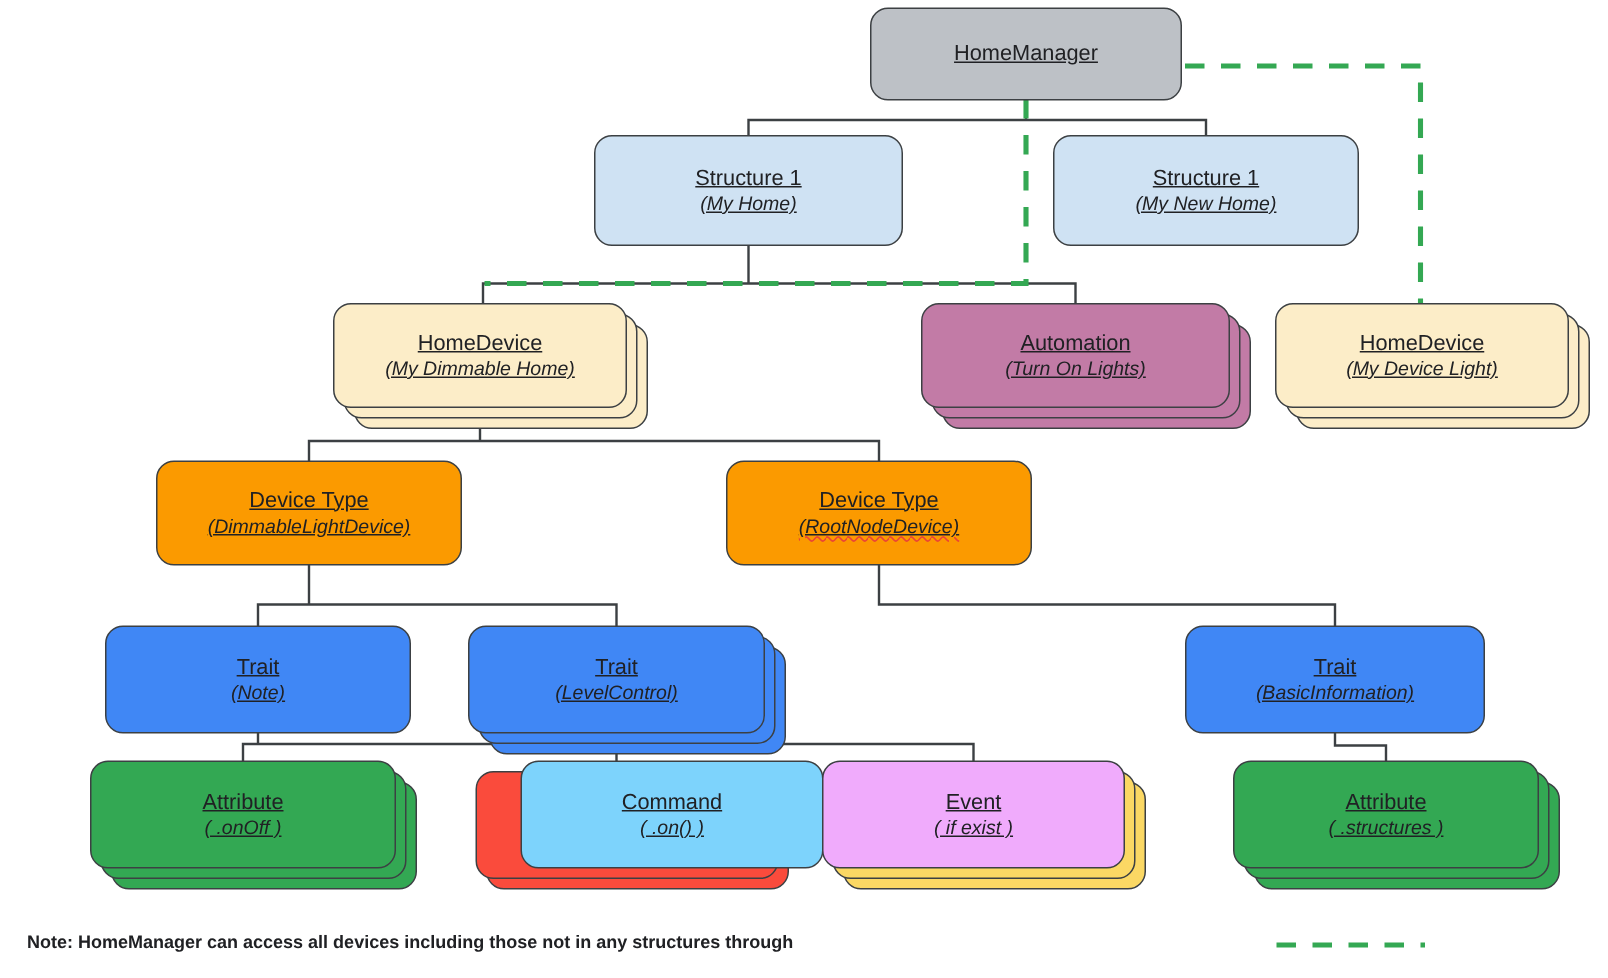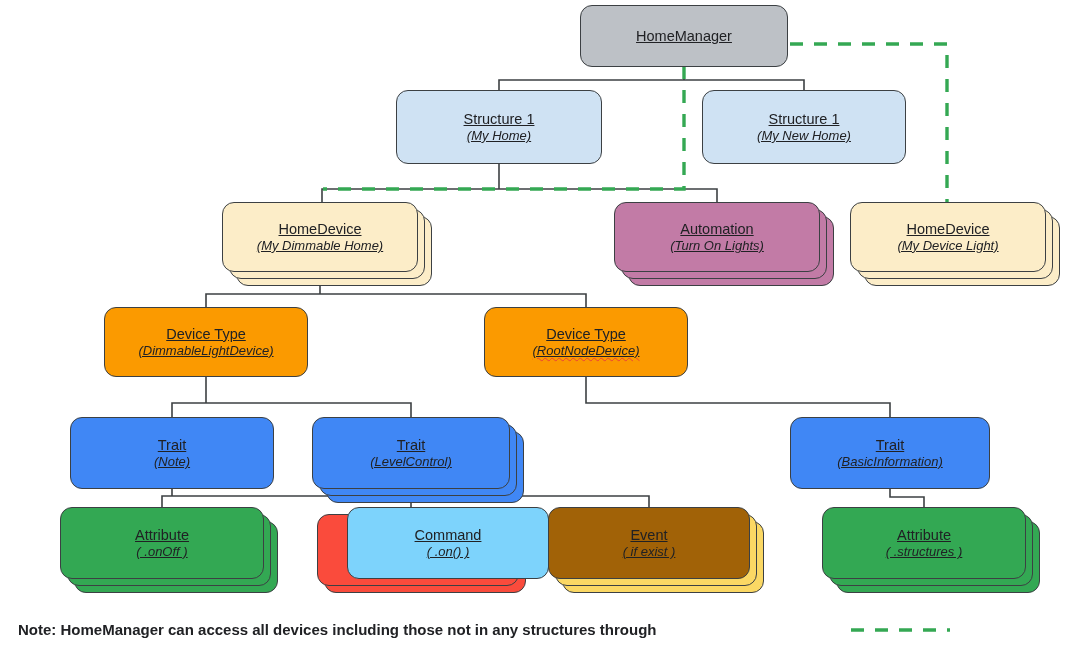--- a/index.html
+++ b/index.html
@@ -8,21 +8,21 @@
   #stage{position:relative;width:1072px;height:652px;}
   svg#wires{position:absolute;left:0;top:0;width:1072px;height:652px;pointer-events:none;}
   .node{position:absolute;box-sizing:border-box;border:1.6px solid #3c4043;
         border-radius:12px;display:flex;flex-direction:column;align-items:center;
         justify-content:center;text-align:left;color:#202124;line-height:1.26;
         z-index:3;text-decoration:underline;}
   .node .l1{font-size:14.5px;}
   .node .l2{font-size:13px;font-style:italic;}
   .shadowcard{position:absolute;box-sizing:border-box;border:1.6px solid #3c4043;
               border-radius:12px;z-index:1;}
-  .note{position:absolute;font-size:15px;font-weight:bold;color:#202124;
+  .note{position:absolute;font-size:12px;font-weight:bold;color:#202124;
         white-space:nowrap;z-index:4;}
   .spell{text-decoration:underline;text-decoration-color:#ea4335;
          text-decoration-style:wavy;text-decoration-thickness:1px;
          text-underline-offset:2px;}
 </style>
 </head>
 <body>
 
 <div id="stage">
 
@@ -111,21 +111,21 @@
         <span class="l2">( .onOff )</span>
       </div>
       <div class="shadowcard" style="left: 324px; top: 521px; width: 202px; height: 72px; background: rgb(250, 75, 60);"></div>
       <div class="shadowcard" style="left: 317px; top: 514px; width: 202px; height: 72px; background: rgb(250, 75, 60); z-index: 2;"></div>
       <div class="node" style="left: 310px; top: 507px; width: 202px; height: 72px; background: #7dd3fc; margin-left: 37px;">
         <span class="l1">Command</span>
         <span class="l2">( .on() )</span>
       </div>
       <div class="shadowcard" style="left: 562px; top: 521px; width: 202px; height: 72px; background: rgb(251, 216, 100);"></div>
       <div class="shadowcard" style="left: 555px; top: 514px; width: 202px; height: 72px; background: rgb(251, 216, 100); z-index: 2;"></div>
-      <div class="node" style="left: 548px; top: 507px; width: 202px; height: 72px; background: #a16207;">
+      <div class="node" style="left: 548px; top: 507px; width: 202px; height: 72px; background: #f0abfc;">
         <span class="l1">Event</span>
         <span class="l2">( if exist )</span>
       </div>
       <div class="shadowcard" style="left: 836px; top: 521px; width: 204px; height: 72px; background: rgb(51, 168, 83);"></div>
       <div class="shadowcard" style="left: 829px; top: 514px; width: 204px; height: 72px; background: rgb(51, 168, 83); z-index: 2;"></div>
       <div class="node" style="left: 822px; top: 507px; width: 204px; height: 72px; background: rgb(51, 168, 83);">
         <span class="l1">Attribute</span>
         <span class="l2">( .structures )</span>
       </div>
     </div>

